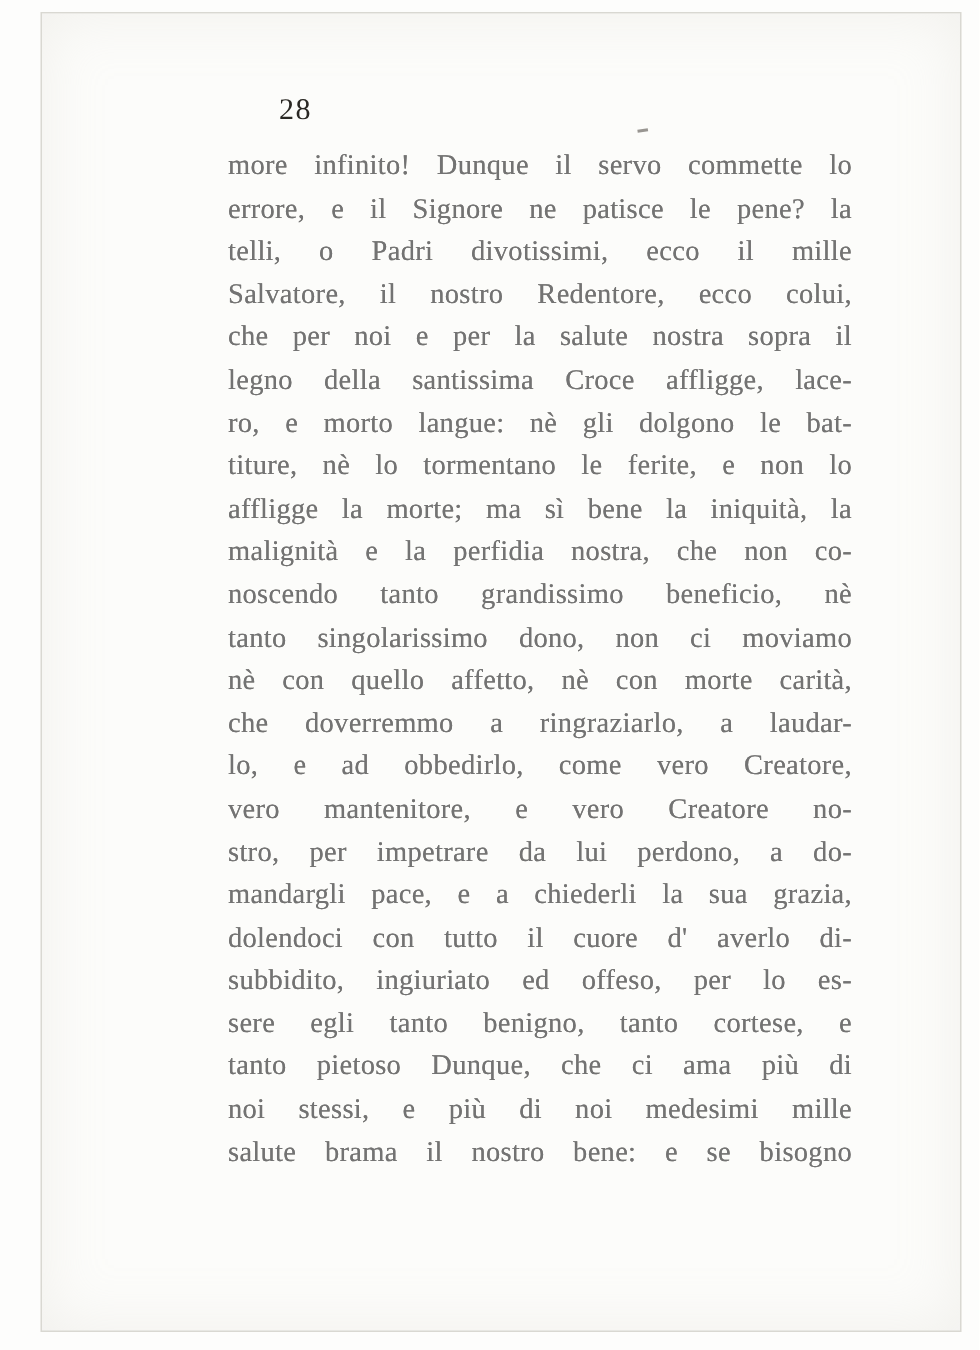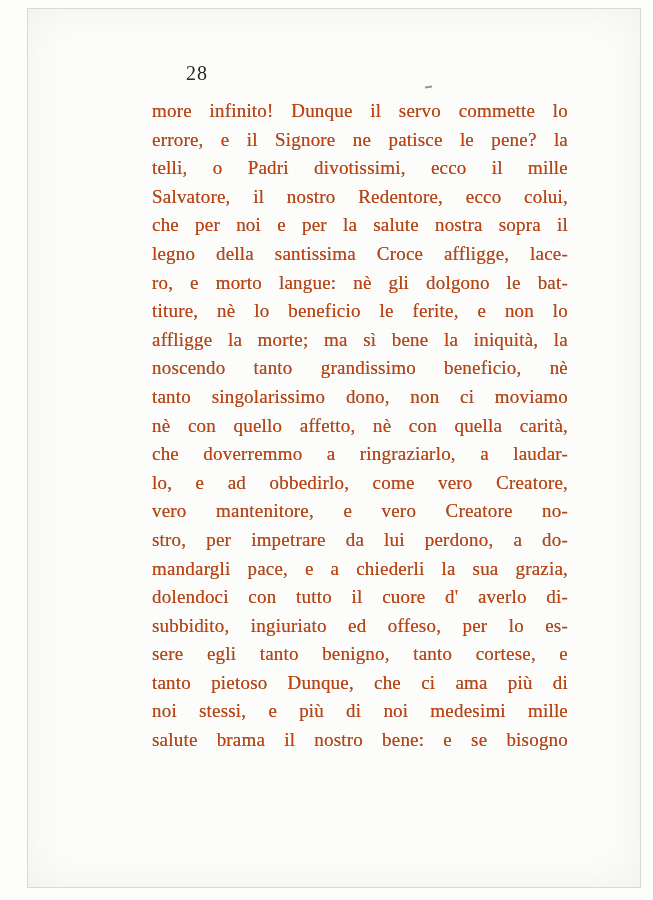--- a/index.html
+++ b/index.html
@@ -52,21 +52,21 @@
     width: 416px;
   }
   .text-line {
     font-size: 19px;
     line-height: 28.6px;
     letter-spacing: 0.2px;
     word-spacing: 1px;
     text-align: justify;
     text-align-last: justify;
     white-space: normal;
-    color: #c2410c;
+    color: #737373;
     
     text-shadow: 0 0 0.4px rgba(40,36,30,0.55);
   }
 </style>
 </head>
 <body>
 
 <div class="scan">
   <div class="frame"></div>
 
@@ -74,25 +74,26 @@
   <div class="speck"></div>
 
   <div class="text-block">
     <div class="text-line">more infinito! Dunque il servo commette lo</div>
     <div class="text-line">errore, e il Signore ne patisce le pene? la</div>
     <div class="text-line">telli, o Padri divotissimi, ecco il mille</div>
     <div class="text-line">Salvatore, il nostro Redentore, ecco colui,</div>
     <div class="text-line">che per noi e per la salute nostra sopra il</div>
     <div class="text-line">legno della santissima Croce affligge, lace-</div>
     <div class="text-line">ro, e morto langue: nè gli dolgono le bat-</div>
-    <div class="text-line">titure, nè lo beneficio le ferite, e non lo</div>
+    <div class="text-line">titure, nè lo tormentano le ferite, e non lo</div>
     <div class="text-line">affligge la morte; ma sì bene la iniquità, la</div>
+    <div class="text-line">malignità e la perfidia nostra, che non co-</div>
     <div class="text-line">noscendo tanto grandissimo beneficio, nè</div>
     <div class="text-line">tanto singolarissimo dono, non ci moviamo</div>
-    <div class="text-line">nè con quello affetto, nè con quella carità,</div>
+    <div class="text-line">nè con quello affetto, nè con morte carità,</div>
     <div class="text-line">che doverremmo a ringraziarlo, a laudar-</div>
     <div class="text-line">lo, e ad obbedirlo, come vero Creatore,</div>
     <div class="text-line">vero mantenitore, e vero Creatore no-</div>
     <div class="text-line">stro, per impetrare da lui perdono, a do-</div>
     <div class="text-line">mandargli pace, e a chiederli la sua grazia,</div>
     <div class="text-line">dolendoci con tutto il cuore d' averlo di-</div>
     <div class="text-line">subbidito, ingiuriato ed offeso, per lo es-</div>
     <div class="text-line">sere egli tanto benigno, tanto cortese, e</div>
     <div class="text-line">tanto pietoso Dunque, che ci ama più di</div>
     <div class="text-line">noi stessi, e più di noi medesimi mille</div>

